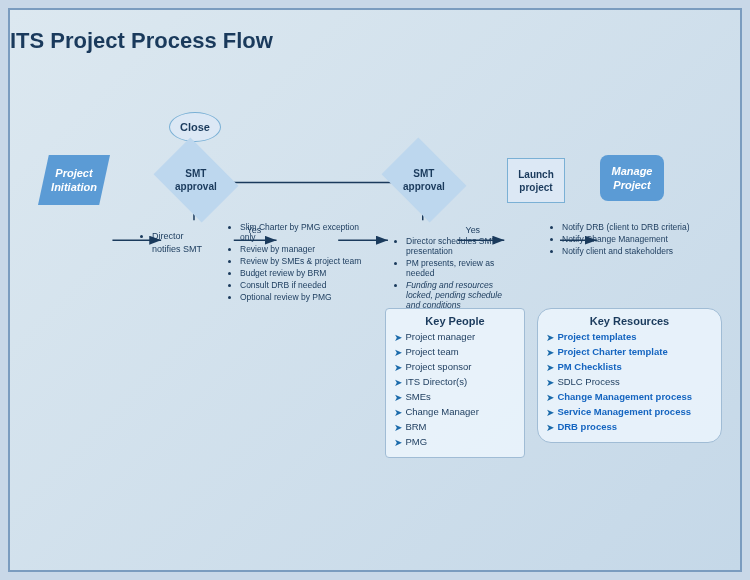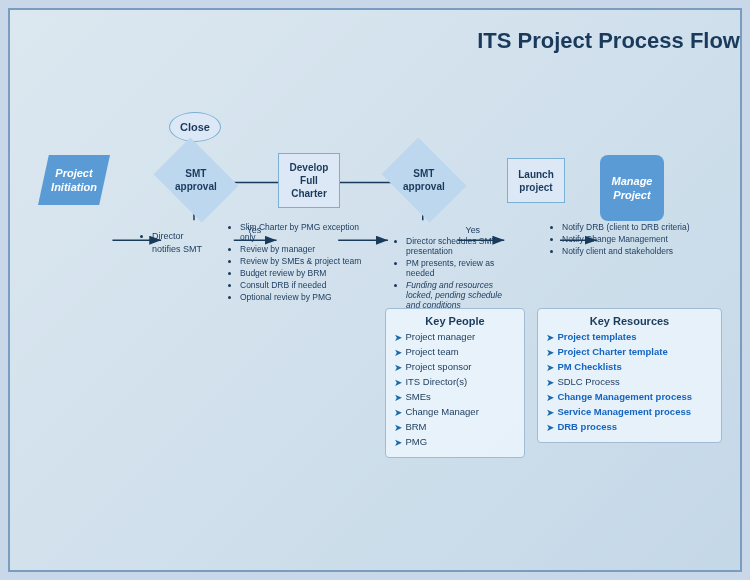--- a/index.html
+++ b/index.html
@@ -11,21 +11,21 @@
       overflow: hidden;
       position: relative;
     }
     .outer-border {
       position: absolute;
       top: 8px; left: 8px; right: 8px; bottom: 8px;
       border: 2px solid #7a9cbf;
       background: linear-gradient(135deg, #dce8f0 0%, #c5d8e8 100%);
     }
     .title-area {
-      text-align: right;
+      text-align: left;
       padding-top: 18px;
       padding-bottom: 6px;
     }
     .main-title {
       font-size: 22px;
       font-weight: bold;
       color: #1a3a5c;
     }
     .sub-title {
       font-size: 14px;
@@ -130,21 +130,21 @@
       align-items: flex-start;
       gap: 3px;
     }
     .key-box ul li .arrow-icon {
       color: #1a6aaa;
       font-size: 10px;
     }
     .key-resources-box {
       background: rgba(240,248,255,0.75);
       border: 1px solid #a0bcd5;
-      border-radius: 4px;
+      border-radius: 14px;
       padding: 6px 8px;
       font-size: 9.5px;
       color: #1a3a5c;
       flex: 0 0 160px;
     }
     .key-resources-box .key-box-title {
       font-weight: bold;
       font-size: 11px;
     }
     .key-resources-box ul {
@@ -218,33 +218,30 @@
     </div>
 
     <div class="shape shape-parallelogram" style="width:72px;height:50px;left:28px;top:95px;display:flex;align-items:center;justify-content:center;">
       <span style="color:#fff;font-style:italic;font-weight:bold;font-size:11px;text-align:center;line-height:1.3;">Project<br>Initiation</span>
     </div>
 
     <div class="shape shape-diamond" style="width:68px;height:52px;left:152px;top:94px;">
       <div class="shape-diamond-text">SMT<br>approval</div>
     </div>
 
-    <div class="shape shape-rect" style="width:62px;height:55px;left:268px;top:93px;display:flex;align-items:center;justify-content:center;">
-      <span style="font-size:10px;font-weight:bold;color:#1a3a5c;text-align:center;line-height:1.3;">Develop<br>Full<br>Charter</span>
-    </div>
 
     <div class="shape shape-diamond" style="width:68px;height:52px;left:380px;top:94px;">
       <div class="shape-diamond-text">SMT<br>approval</div>
     </div>
 
     <div class="shape shape-rounded" style="width:58px;height:45px;left:497px;top:98px;display:flex;align-items:center;justify-content:center;">
       <span style="font-size:10px;font-weight:bold;color:#1a3a5c;text-align:center;line-height:1.3;">Launch<br>project</span>
     </div>
 
-    <div class="shape shape-manage" style="width:64px;height:66px;left:590px;top:95px;display:flex;align-items:center;justify-content:center;">
+    <div class="shape shape-manage" style="width:64px;height:46px;left:590px;top:95px;display:flex;align-items:center;justify-content:center;">
       <span style="font-size:11px;font-style:italic;font-weight:bold;color:#fff;text-align:center;line-height:1.3;">Manage<br>Project</span>
     </div>
 
     <div class="director-note" style="left:130px;top:170px;">
       <ul style="list-style:none;padding:0;margin:0;">
         <li style="list-style-type:disc;margin-left:12px;font-size:9px;color:#1a3a5c;">Director<br>notifies SMT</li>
       </ul>
     </div>
 
     <div style="position:absolute;left:218px;top:162px;font-size:8.5px;color:#1a3a5c;width:140px;">

